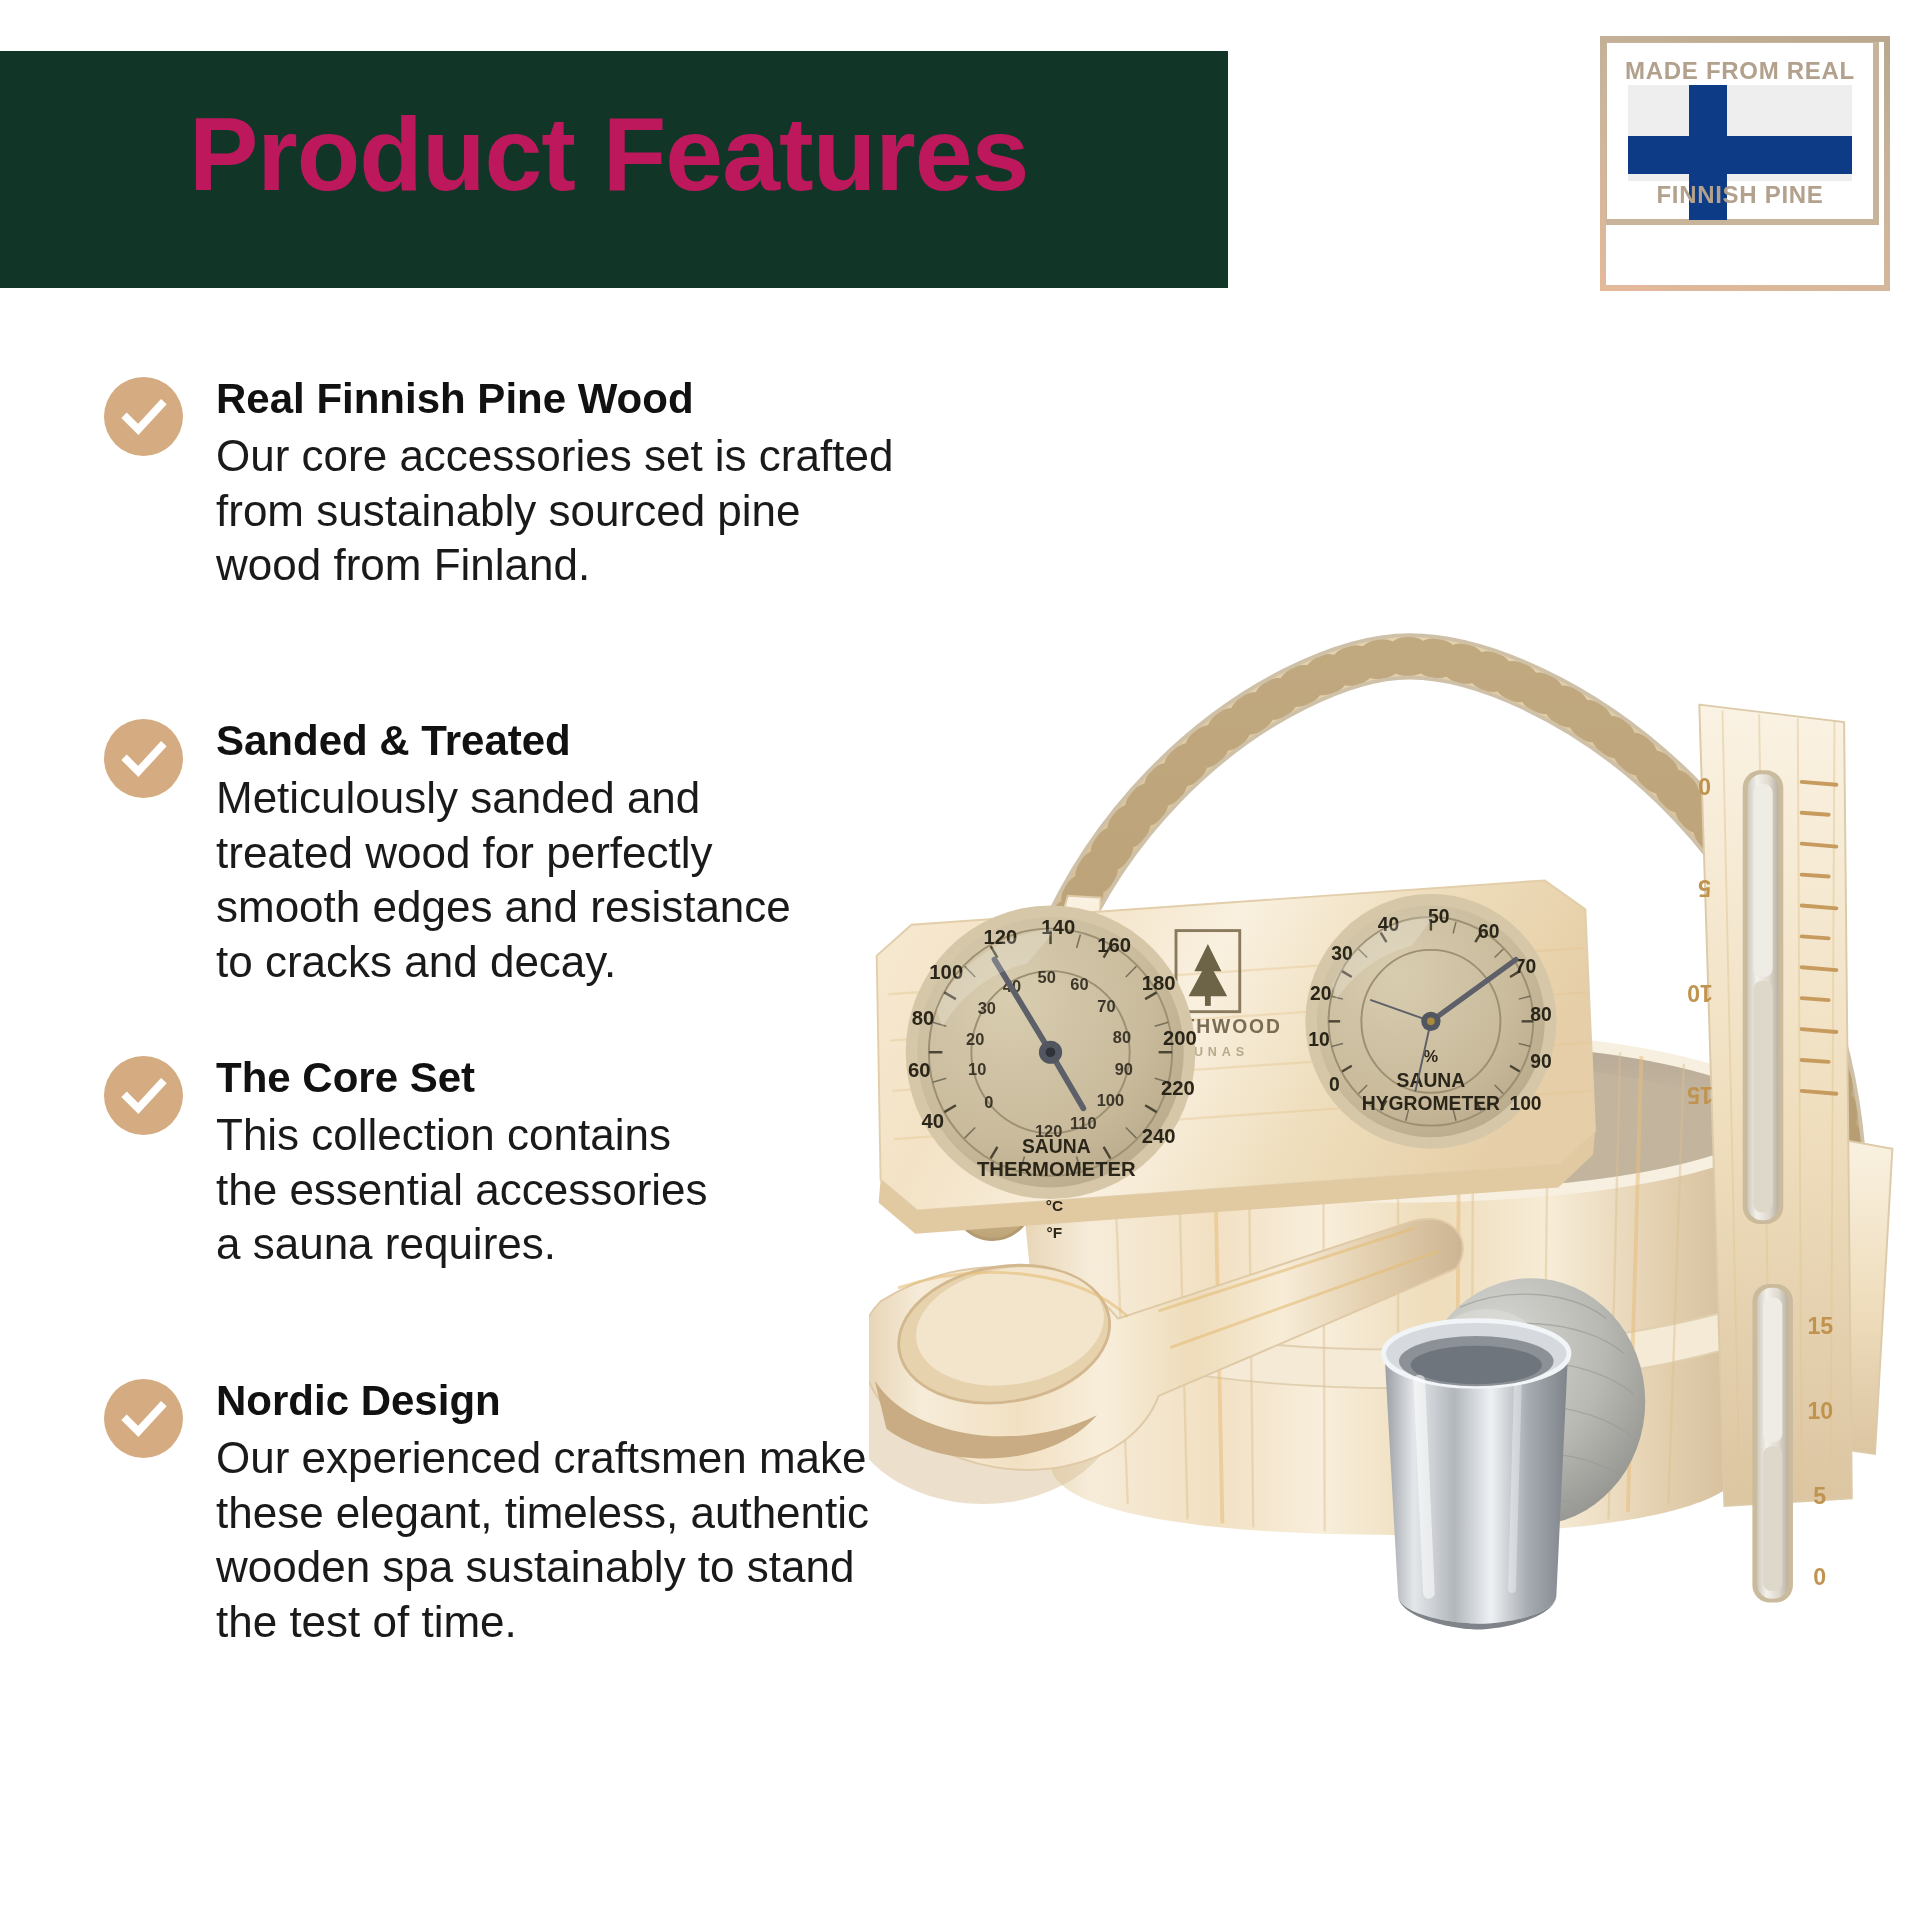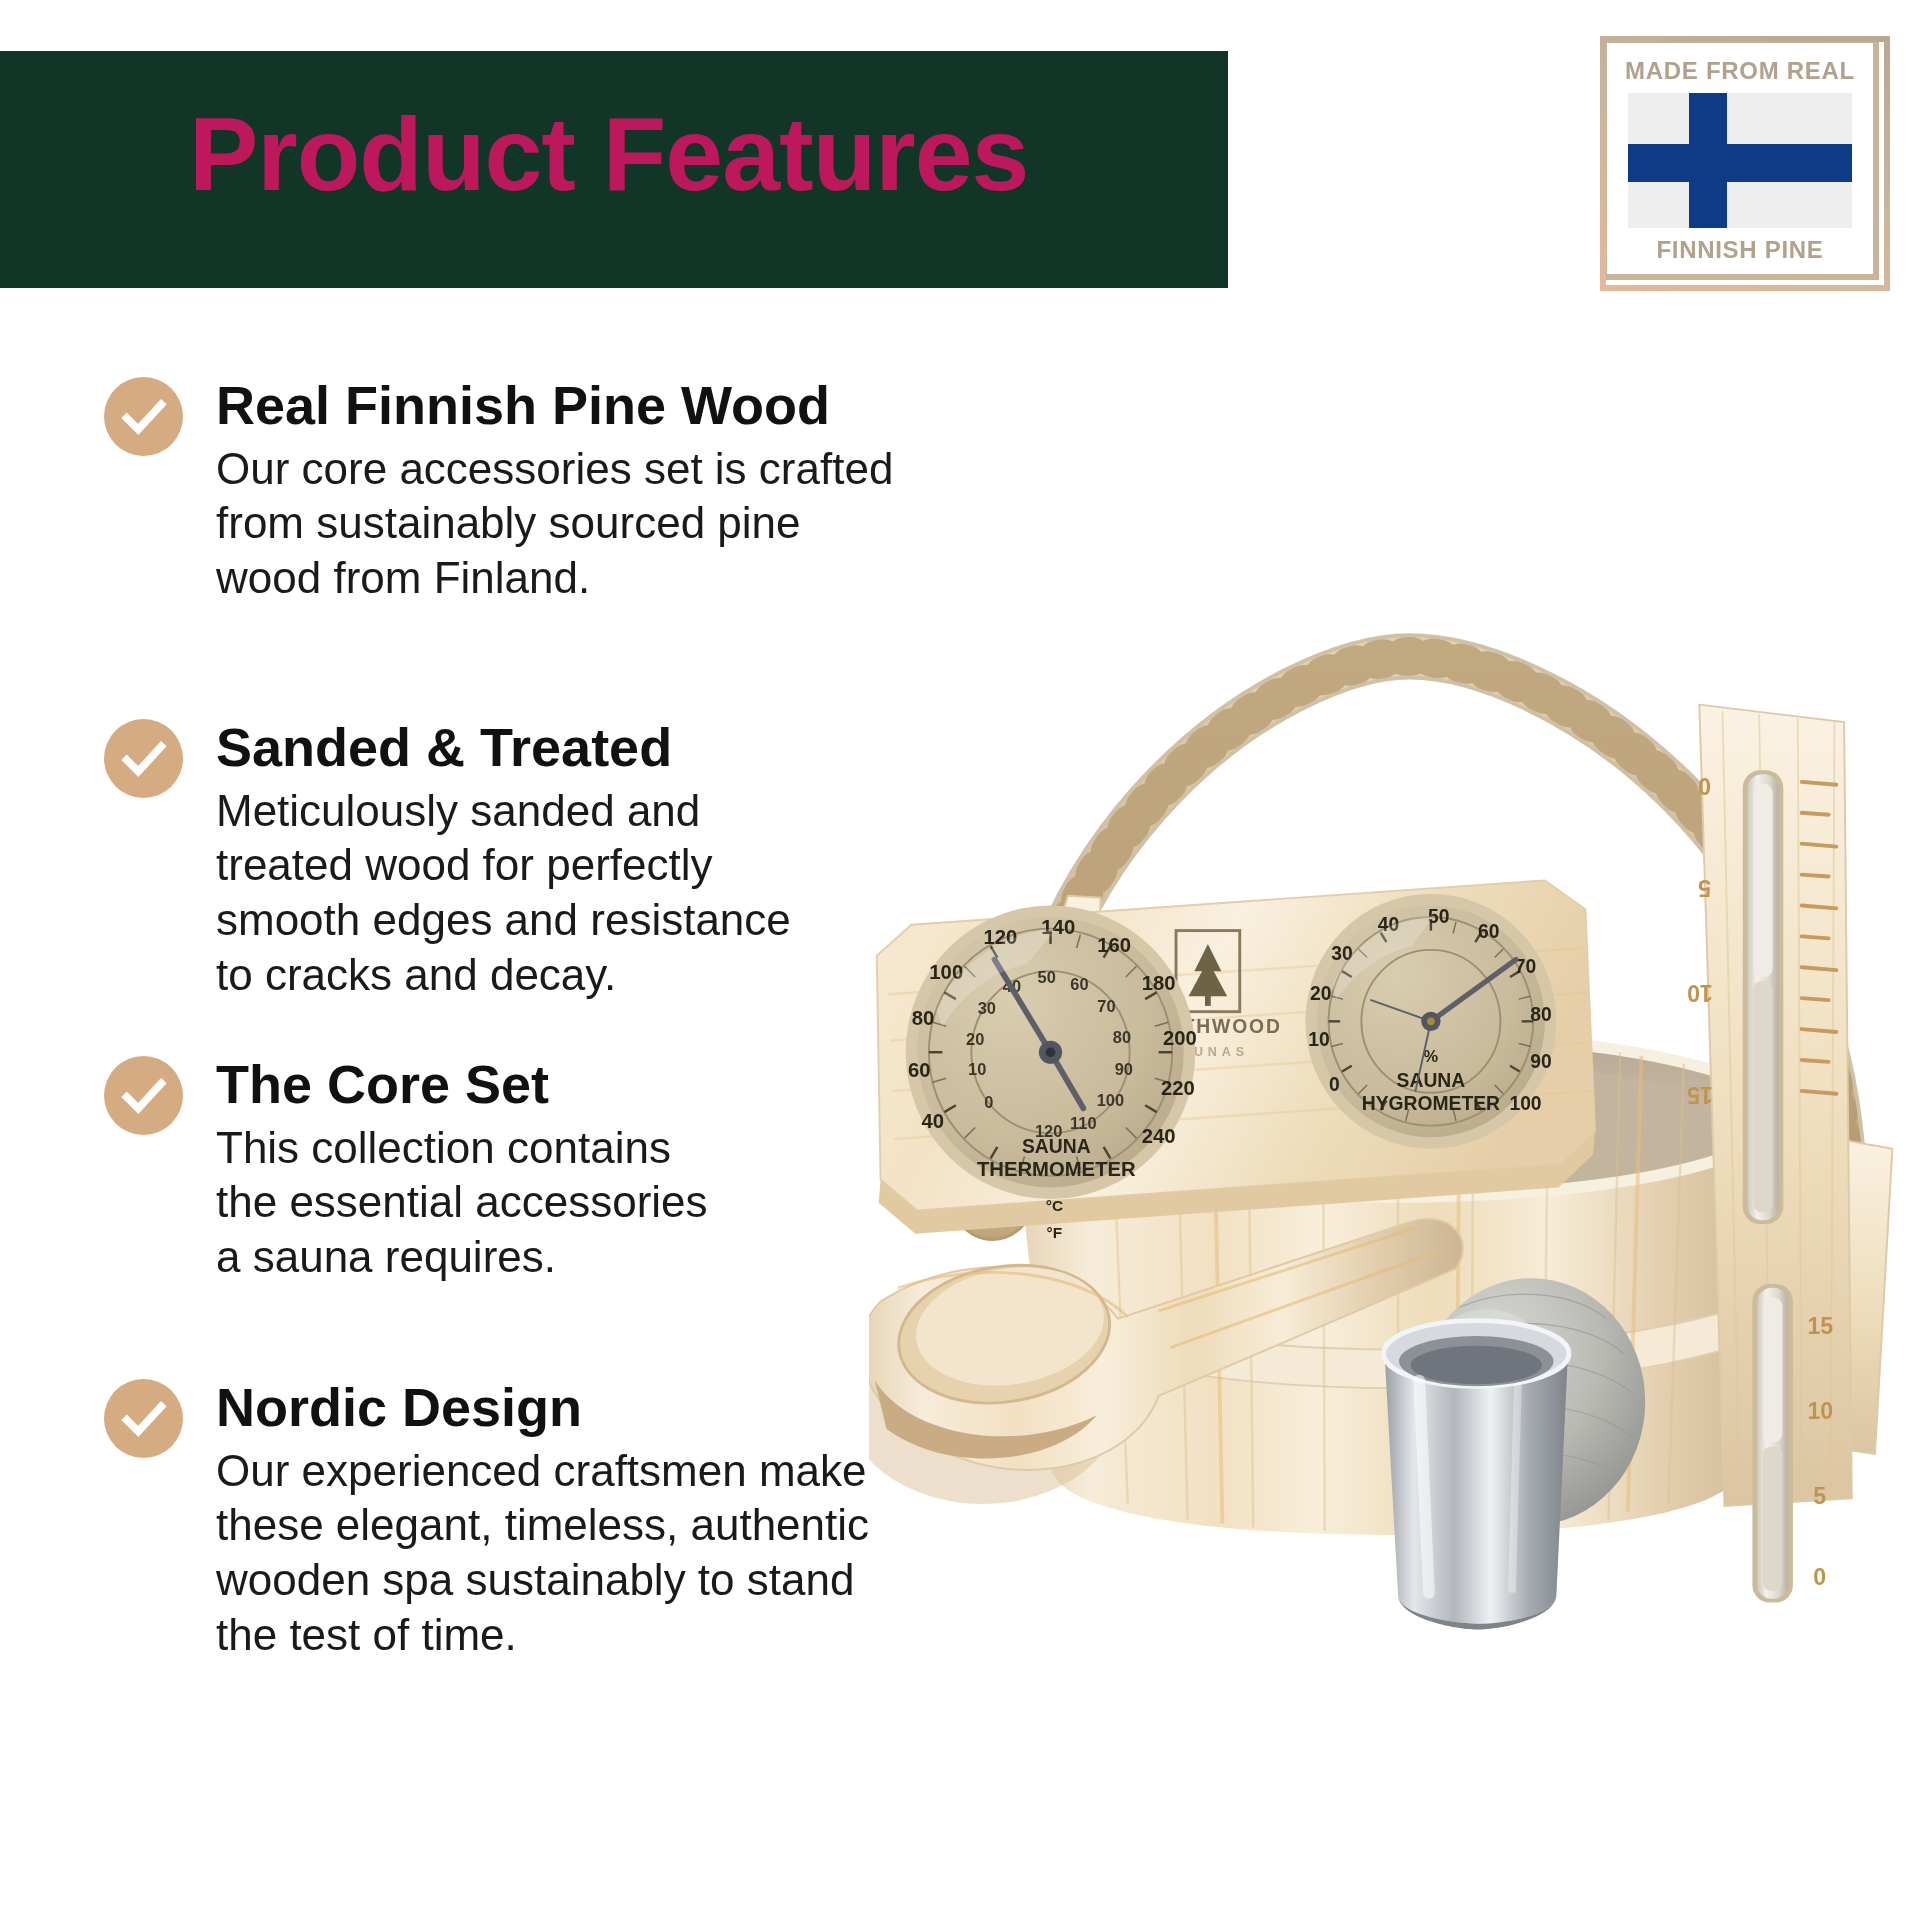--- a/index.html
+++ b/index.html
@@ -20,21 +20,21 @@
   .header-title {
     position: absolute; left: 189px; top: 100px;
     font-size: 104px; font-weight: bold; color: #be185d;
     letter-spacing: -1px; line-height: 1.05;
     white-space: nowrap;
   }
 
   
   .badge {
     position: absolute; left: 1601px; top: 37px;
-    width: 278px; height: 243px;
+    width: 278px; height: 188px;
     border: 6.8px solid #c8b49a;
     background: #ffffff;
     display: flex; flex-direction: column;
     align-items: center; justify-content: space-between;
     padding: 13.5px 9.7px 9.7px 9.7px;
   }
   .badge::after{
     content:""; position:absolute; left:-6.8px; top:-6.8px;
     width:278px; height:243px; pointer-events:none;
     border:6.8px solid transparent;
@@ -60,21 +60,21 @@
   }
   .check-circle {
     flex: 0 0 auto;
     width: 79px; height: 79px; border-radius: 50%;
     background: #d5ab81;
     display: flex; align-items: center; justify-content: center;
   }
   .check-circle svg { width: 46px; height: 46px; display: block; }
   .feature-text { margin-left: 33px; }
   .feature-title {
-    font-size: 54px; font-weight: bold; color: #111111;
+    font-size: 42px; font-weight: bold; color: #111111;
     line-height: 1.06; margin-bottom: 7.7px; white-space: nowrap;
   }
   .feature-body {
     font-size: 44px; font-weight: normal; color: #1a1a1a;
     line-height: 1.24; white-space: pre-line;
   }
 
   
   .product { position: absolute; left: 869px; top: 415px; width: 1062px; height: 1371px; }
   .product svg { display: block; width: 100%; height: 100%; }

